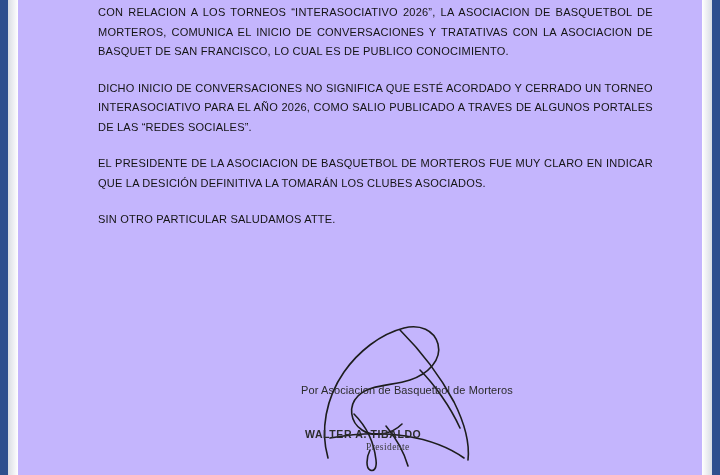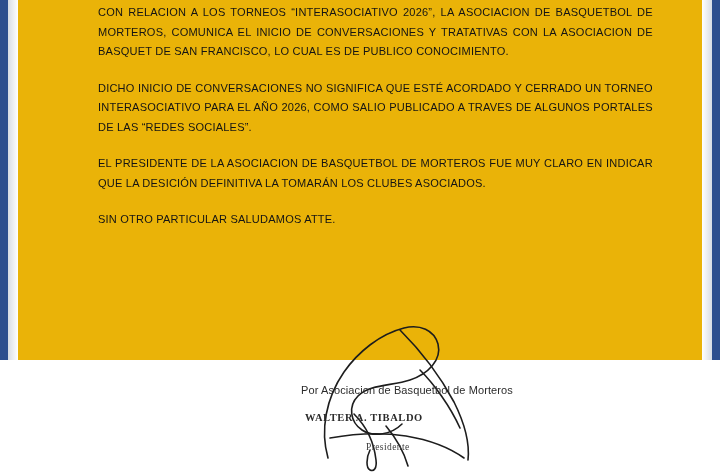--- a/index.html
+++ b/index.html
@@ -10,22 +10,22 @@
     width: 720px;
     height: 475px;
     overflow: hidden;
     background: #ffffff;
     font-family: "Liberation Sans", sans-serif;
   }
 
   .page {
     position: relative;
     width: 720px;
-    height: 360px;
-    background: #eab308;
+    height: 475px;
+    background: #c4b5fd;
     border-radius: 16px;
   }
 
   
   .edge-bar {
     position: absolute;
     top: 0;
     bottom: 0;
     width: 8px;
     background: #2e4f8e;
@@ -86,27 +86,27 @@
     font-size: 11px;
     color: #2b2b2b;
     letter-spacing: 0.1px;
     white-space: nowrap;
     padding-left: 40px;
   }
 
   .sign-name {
     position: absolute;
     left: 305px;
-    top: 112px;
+    top: 128px;
     font-size: 10.5px;
     font-weight: bold;
     color: #2b2b2b;
     letter-spacing: 0.6px;
     white-space: nowrap;
-    font-family: Liberation Serif, serif;
+    font-family: Liberation Sans, sans-serif;
   }
 
   .sign-role {
     position: absolute;
     left: 327px;
     top: 142px;
     font-size: 9.5px;
     color: #3a3a3a;
     letter-spacing: 0.4px;
     white-space: nowrap;

